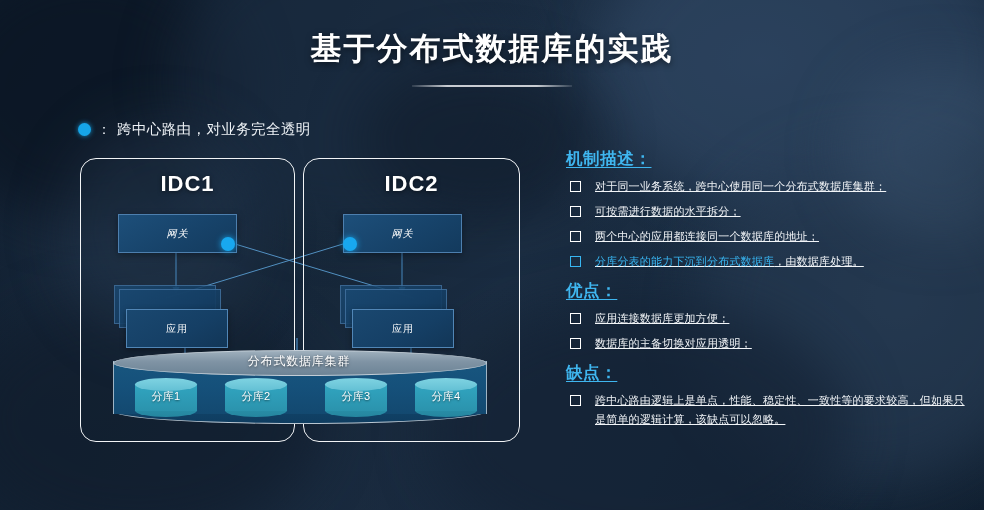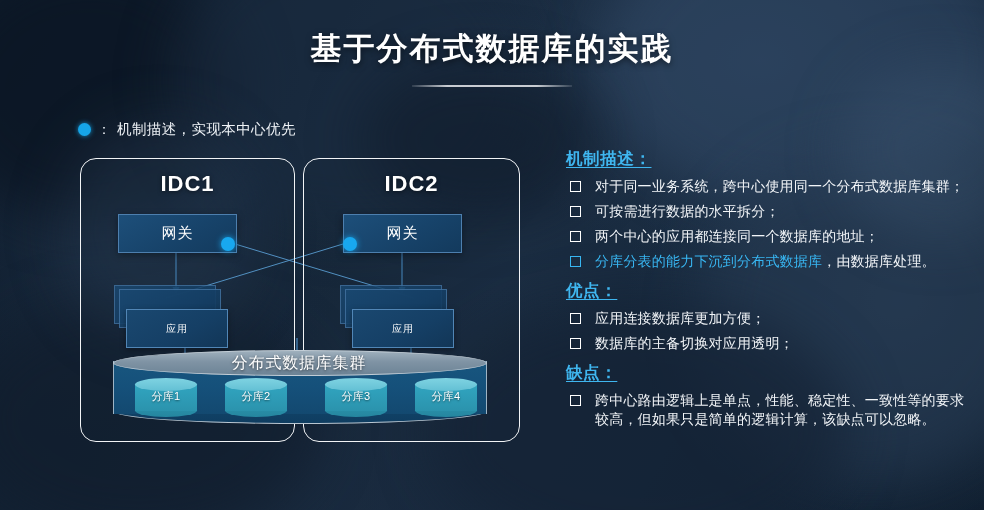--- a/index.html
+++ b/index.html
@@ -56,24 +56,25 @@
   .idc1{left:0;width:213px;}
   .idc2{left:223px;width:215px;}
   .idc-title{
     position:absolute;top:12px;left:0;width:100%;text-align:center;
     color:#ffffff;font-size:22px;font-weight:bold;letter-spacing:1px;
     text-shadow:0 1px 4px rgba(0,0,0,.5);
   }
 
   .node{
     position:absolute;display:flex;align-items:center;justify-content:center;
-    color:#ffffff;font-size:15px;letter-spacing:1px;
+    color:#ffffff;font-size:10px;letter-spacing:1px;
     border:1px solid #4d7fae;
     background:linear-gradient(150deg,#1d4f7a 0%,#17436a 55%,#133a5d 100%);
     box-shadow:0 2px 7px rgba(0,0,0,.35);
+    font-style:italic;
   }
   .gw{width:117px;height:37px;}
   .gw1{left:38px;top:56px;}
   .gw2{left:263px;top:56px;}
   .gw-dot{
     position:absolute;width:14px;height:14px;border-radius:50%;
     background:#18a8ef;box-shadow:0 0 6px rgba(24,168,239,.9);
   }
   .gw-dot1{left:141px;top:79px;}
   .gw-dot2{left:263px;top:79px;}
@@ -105,21 +106,21 @@
     background:linear-gradient(180deg,#9fb0bd 0%,#7f93a4 45%,#6d8496 100%);
     border:1px solid #c2cdd6;
   }
   .cyl-bot{
     position:absolute;left:0;top:48px;width:372px;height:24px;border-radius:50%;
     background:linear-gradient(180deg,#12466c 0%,#0f3d60 100%);
     border:1px solid #b9c6d1;
   }
   .cluster-label{
     position:absolute;left:0;top:3px;width:372px;text-align:center;
-    color:#ffffff;font-size:16px;letter-spacing:.8px;z-index:4;
+    color:#ffffff;font-size:12px;letter-spacing:.8px;z-index:4;
     text-shadow:0 1px 3px rgba(0,0,0,.6);
   }
   .shard{position:absolute;top:28px;width:62px;height:44px;z-index:5;}
   .shard .sh-top{
     position:absolute;left:0;top:0;width:62px;height:13px;border-radius:50%;
     background:linear-gradient(180deg,#7fd3e2 0%,#63c0d4 100%);
   }
   .shard .sh-body{
     position:absolute;left:0;top:6px;width:62px;height:27px;
     background:linear-gradient(180deg,#31a5c0 0%,#2b93ad 100%);
@@ -142,21 +143,21 @@
   .sec-head{
     color:#3fb6ef;font-size:16.5px;font-weight:bold;letter-spacing:.6px;
     text-decoration:underline;text-underline-offset:3px;margin-bottom:7px;font-family:Liberation Serif, serif;
   }
   .bullet-row{display:flex;align-items:flex-start;margin-bottom:6px;}
   .bullet-mark{
     flex:0 0 auto;width:9px;height:9px;border:1.6px solid #ffffff;
     margin:4px 14px 0 4px;
   }
   .bullet-mark.accent{border-color:#38b6f2;}
-  .bullet-text{color:#f2f5f8;font-size:14px;line-height:19px;letter-spacing:.2px;}
+  .bullet-text{color:#f2f5f8;font-size:11px;line-height:19px;letter-spacing:.2px;text-decoration:underline;}
   .bullet-text .hl{color:#38b6f2;}
   .group{margin-bottom:9px;}
 </style>
 </head>
 <body>
 
 <div class="slide">
   <div class="bgshape s1"></div>
   <div class="bgshape s2"></div>
   <div class="bgshape s3"></div>
@@ -166,21 +167,21 @@
   <div class="bgshape s7"></div>
   <div class="bgshape s8"></div>
   <div class="bgshape s9"></div>
 
   <div class="title">基于分布式数据库的实践</div>
   <div class="title-rule"></div>
 
   <div class="legend">
     <span class="legend-dot"></span>
     <span class="legend-colon">：</span>
-    <span class="legend-text">机制描述，实现本中心优先</span>
+    <span class="legend-text">跨中心路由，对业务完全透明</span>
   </div>
 
   <div class="diagram">
 
     <svg>
 
       <line x1="96" y1="93" x2="96" y2="133" stroke="#4a8cc4" stroke-width="1.1"></line>
       <line x1="322" y1="93" x2="322" y2="133" stroke="#4a8cc4" stroke-width="1.1"></line>
 
       <line x1="155" y1="86" x2="334" y2="140" stroke="#5a9fd4" stroke-width="1"></line>

